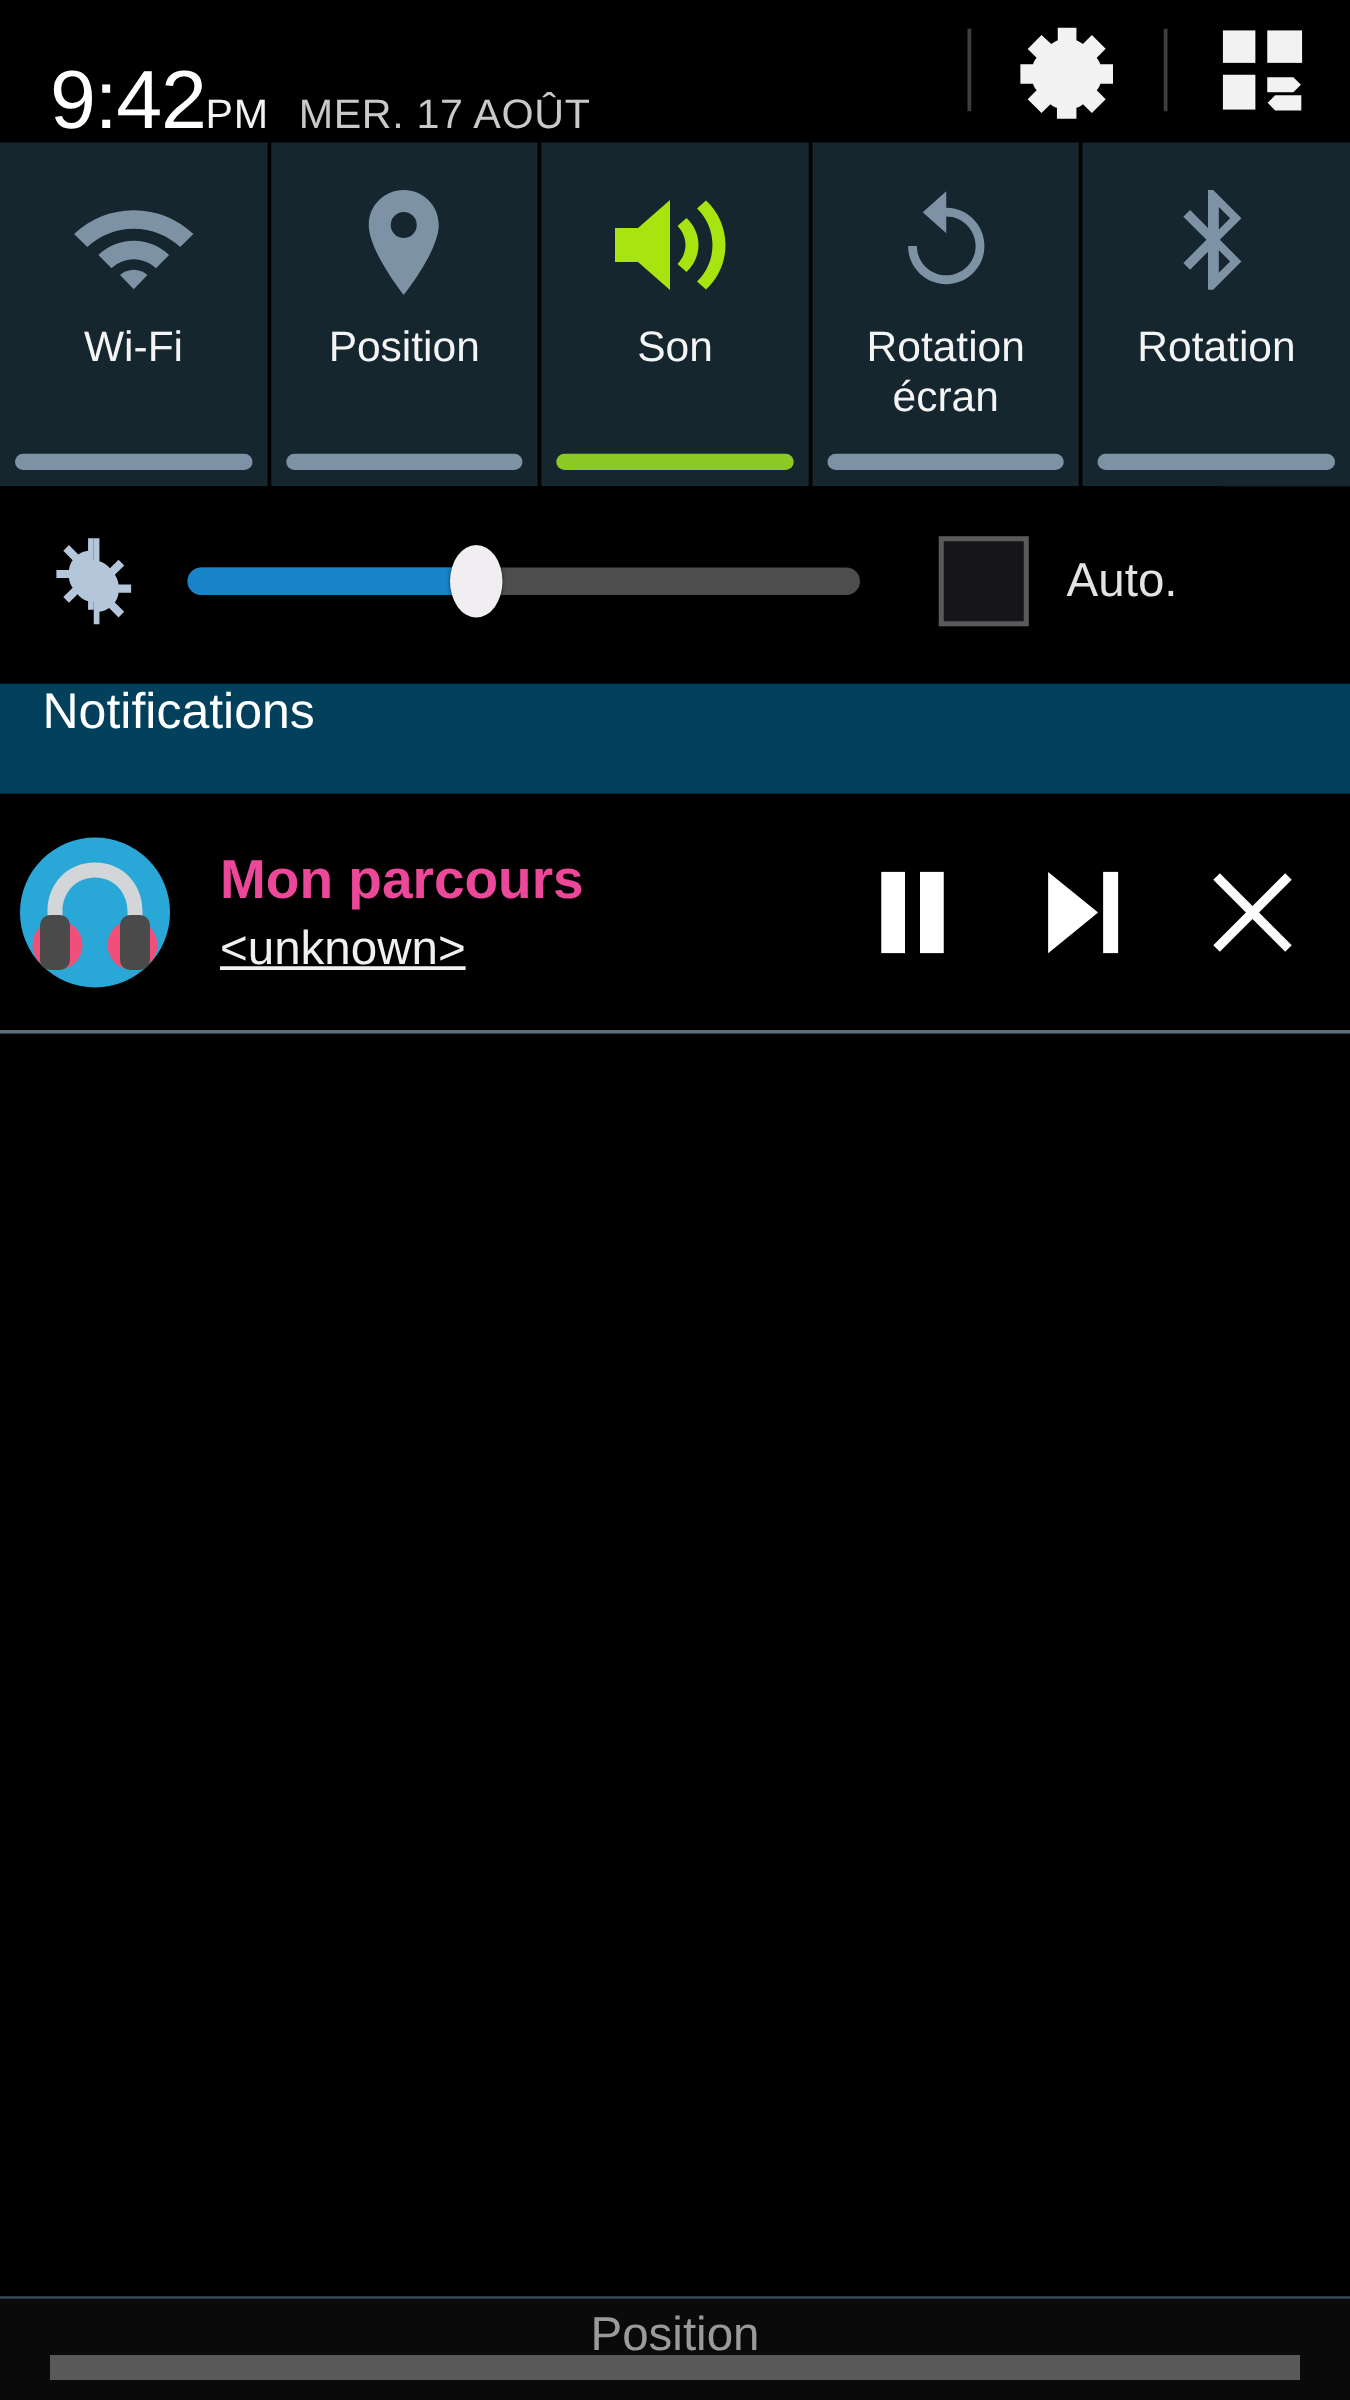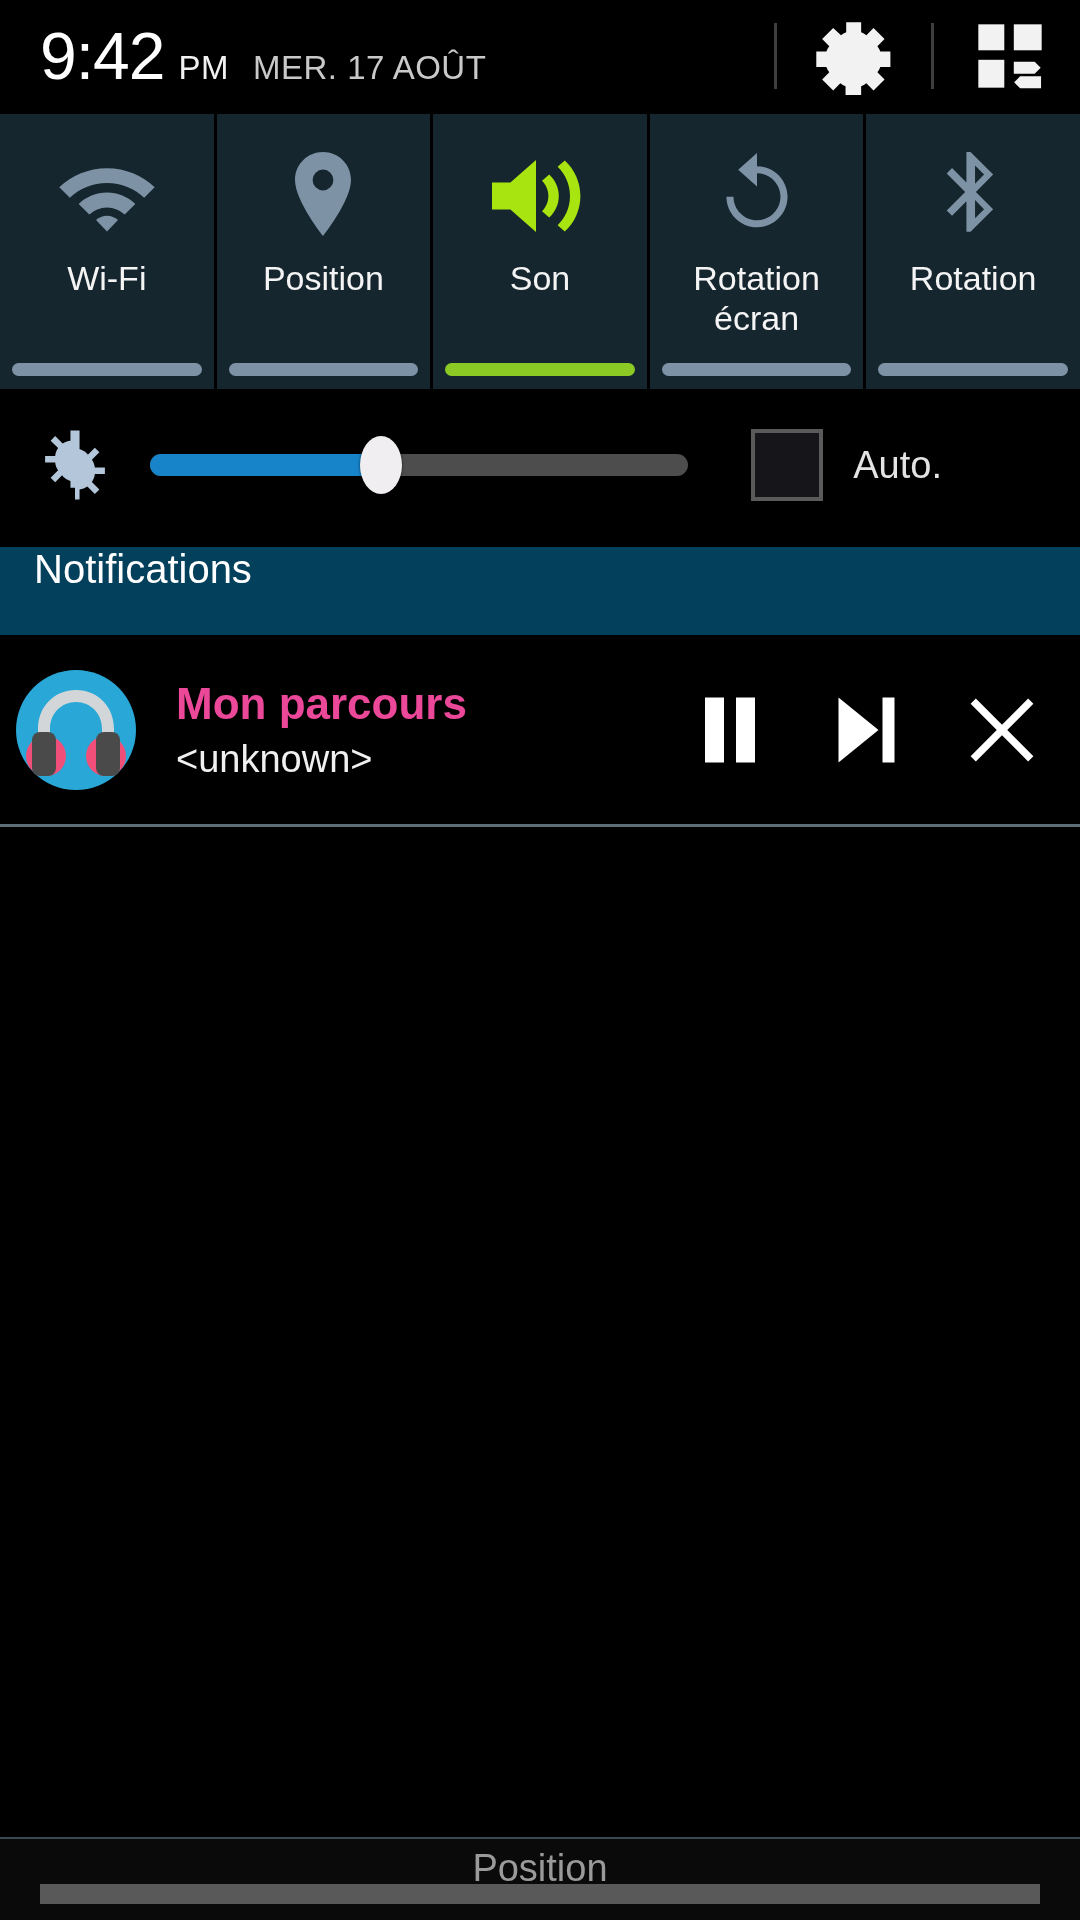--- a/index.html
+++ b/index.html
@@ -7,25 +7,25 @@
     width:1080px; height:1920px;
     background:#000;
     font-family:"Liberation Sans", sans-serif;
     overflow:hidden;
   }
   #screen { position:relative; width:1080px; height:1920px; background:#000; }
 
   
   .statusbar {
     position:absolute; top:0; left:0; width:1080px; height:112px;
-    background:#000; display:flex; align-items:center;
+    background:#000; display:flex; align-items:flex-end;
   }
   .clock-wrap { display:flex; align-items:baseline; padding-left:40px; }
   .clock-time { color:#fff; font-size:66px; line-height:66px; letter-spacing:-1px; font-weight:400; }
-  .clock-ampm { color:#f2f2f2; font-size:33px; margin-left:14px; letter-spacing:0.5px; }
+  .clock-ampm { color:#f2f2f2; font-size:33px; letter-spacing:0.5px; }
   .clock-date { color:#c9c9c9; font-size:33px; margin-left:24px; letter-spacing:0.5px; }
 
   .sb-right { margin-left:auto; display:flex; align-items:center; height:100%; padding-right:32px; }
   .sb-sep { width:3px; height:66px; background:#3e3e3e; margin:0 38px; }
   .sb-icon { display:flex; align-items:center; justify-content:center; }
 
   
   .tiles {
     position:absolute; top:114px; left:0; width:1080px; height:275px;
     display:flex; gap:3px; background:#000;
@@ -71,21 +71,21 @@
   .notif-header-title { color:#fff; font-size:40px; padding-left:34px; }
 
   
   .notif-row {
     position:absolute; top:635px; left:0; width:1080px; height:190px;
     background:#000; display:flex; align-items:center;
   }
   .notif-avatar { width:128px; height:128px; margin-left:12px; flex:none; position:relative; }
   .notif-text { margin-left:36px; display:flex; flex-direction:column; justify-content:center; }
   .notif-title { color:#ec4899; font-size:44px; font-weight:bold; line-height:56px; }
-  .notif-sub { color:#f0f0f0; font-size:38px; line-height:52px; margin-top:1px; }
+  .notif-sub { color:#f0f0f0; font-size:38px; line-height:52px; margin-top:1px;text-decoration:underline; }
   .notif-actions { margin-left:auto; display:flex; align-items:center; padding-right:28px; gap:36px; }
   .act-btn { width:100px; height:100px; display:flex; align-items:center; justify-content:center; }
 
   .notif-divider {
     position:absolute; top:824px; left:0; width:1080px; height:3px; background:#5c6e78;
   }
 
   
   .shade-body { position:absolute; top:827px; left:0; width:1080px; height:1010px; background:#000; }
 

